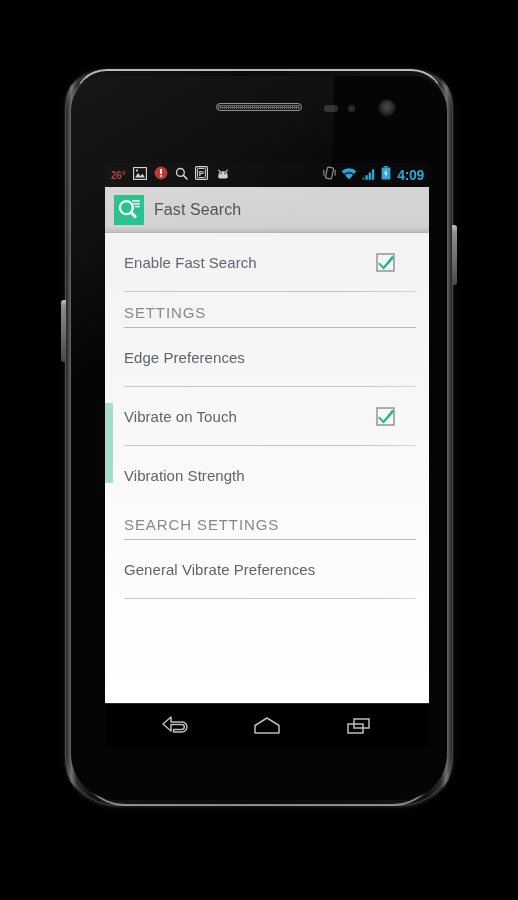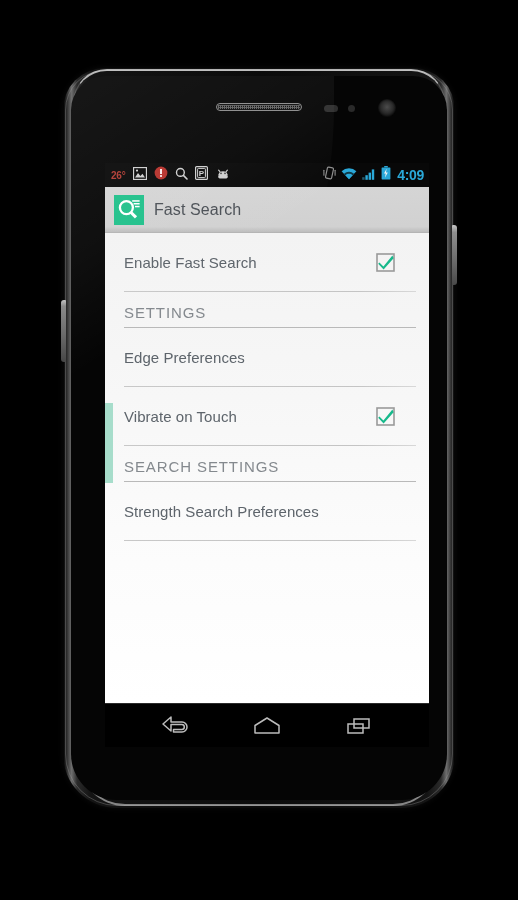--- a/index.html
+++ b/index.html
@@ -435,28 +435,31 @@
           <span class="pref-label">Vibrate on Touch</span>
           <span class="pref-check">
             <svg width="19" height="19" viewBox="0 0 19 19">
               <rect x="1" y="1" width="17" height="17" fill="none" stroke="#9a9a9a" stroke-width="1.6"></rect>
               <path d="M3.4 9.4 L7.4 13.6 L16.4 2.6 L17.6 5.2 L7.6 16.4 L2.2 10.8 Z" fill="#17b98b"></path>
             </svg>
           </span>
         </div>
         <div class="divider"></div>
 
+        <div class="pref-row">
+          <span class="pref-label">Vibration Strength</span>
+        </div>
 
         <div class="section-head">
           <span class="section-text">SEARCH SETTINGS</span>
         </div>
         <div class="section-rule"></div>
 
         <div class="pref-row">
-          <span class="pref-label">Strength Search Preferences</span>
+          <span class="pref-label">General Vibrate Preferences</span>
         </div>
         <div class="divider"></div>
       </div>
 
       <div class="navbar">
         <div class="nav-btn">
           <svg width="30" height="20" viewBox="0 0 30 20">
             <path d="M3 8 L11 1 L11 6 L22 6 A5 5 0 0 1 22 16 L13.5 16 L13.5 13.5 L21.8 13.5 A2.5 2.5 0 0 0 21.8 8.5 L11 8.5 L11 15 Z" fill="none" stroke="#bcbcbc" stroke-width="1.5" stroke-linejoin="round"></path>
           </svg>
         </div>

